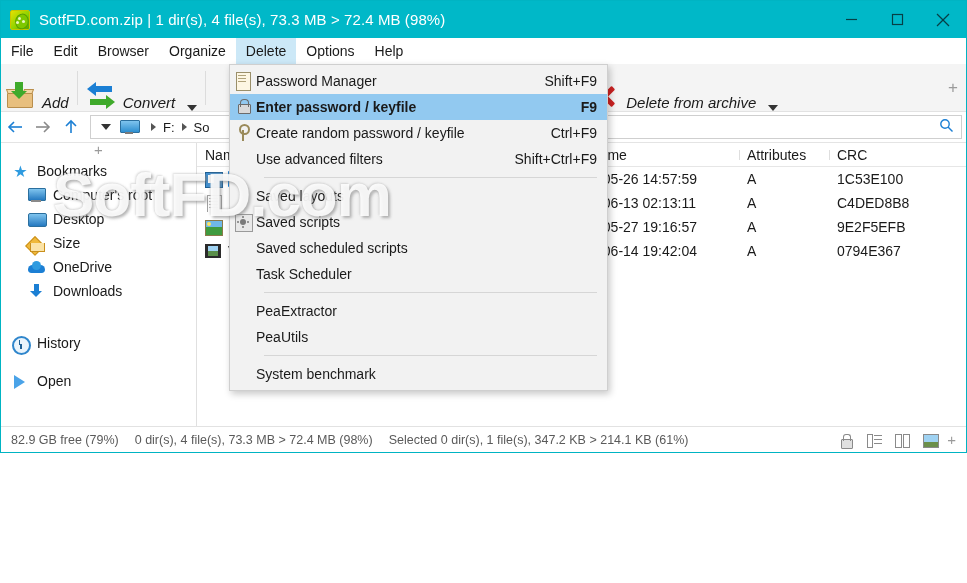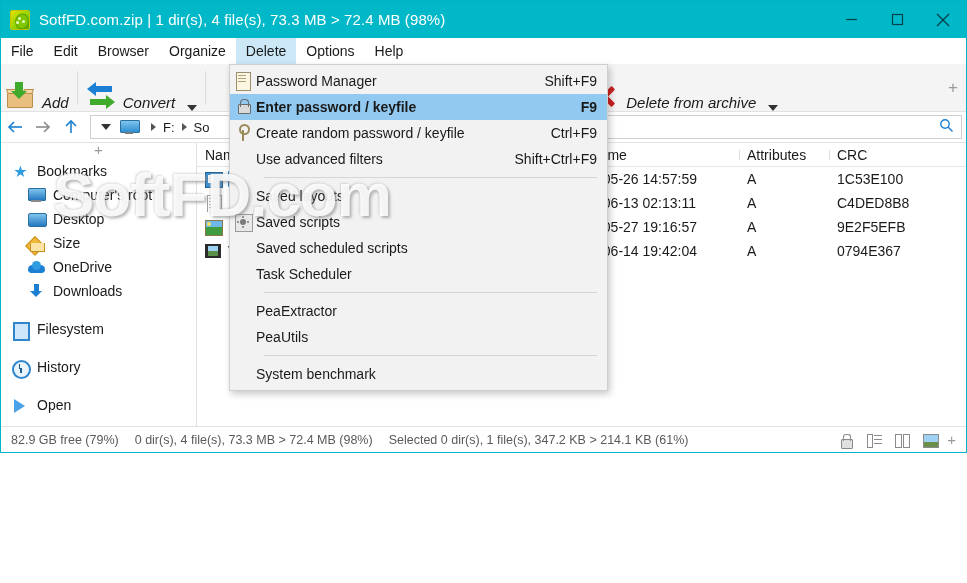--- a/index.html
+++ b/index.html
@@ -534,24 +534,20 @@
       <div class="side-row child">
         <span class="sico ic-cloud"></span>
         <span>OneDrive</span>
       </div>
       <div class="side-row child">
         <span class="sico ic-down"></span>
         <span>Downloads</span>
       </div>
 
       <div class="side-gap"></div>
-      <div class="side-row">
-        <span class="sico ic-fs"></span>
-        <span>Filesystem</span>
-      </div>
 
       <div class="side-gap"></div>
       <div class="side-row">
         <span class="sico ic-clock"></span>
         <span>History</span>
       </div>
 
       <div class="side-gap"></div>
       <div class="side-row">
         <span class="sico ic-play"></span>

